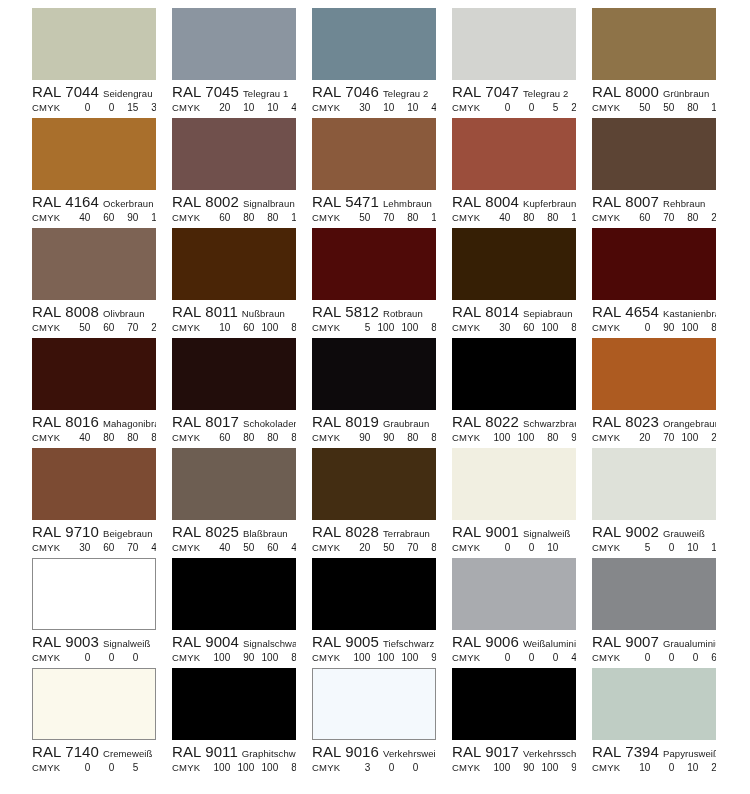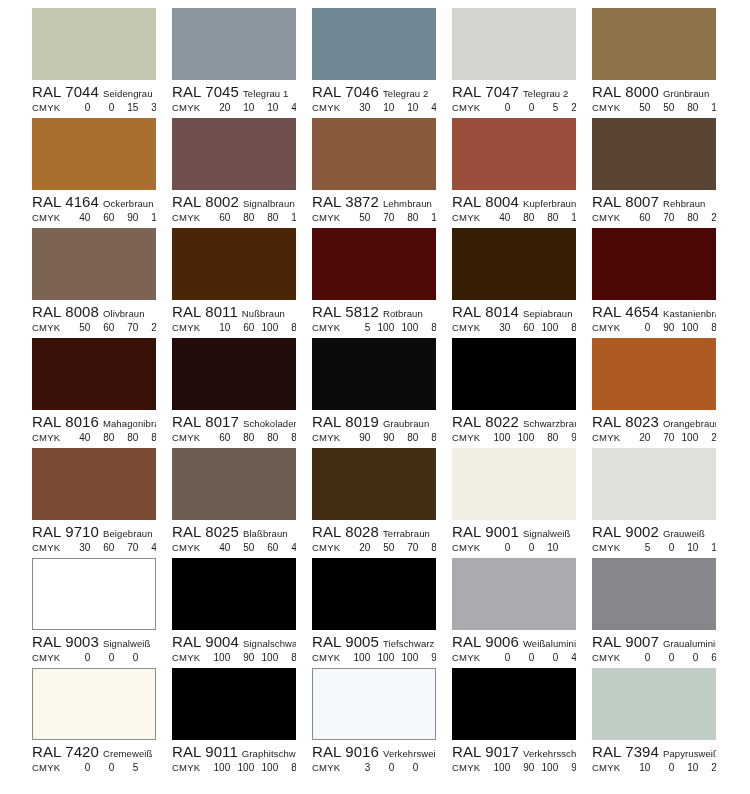--- a/index.html
+++ b/index.html
@@ -180,21 +180,21 @@
           <span class="cmyk-vals">
             <span class="cmyk-val">60</span>
             <span class="cmyk-val">80</span>
             <span class="cmyk-val">80</span>
             <span class="cmyk-val">10</span>
           </span>
         </div>
       </div>
       <div class="swatch-cell">
         <div class="swatch" style="background: rgb(138, 90, 60);"></div>
-        <div class="label-line"><span class="ral-code">RAL 3872</span><span class="ral-name">Lehmbraun</span></div>
+        <div class="label-line"><span class="ral-code">RAL 5471</span><span class="ral-name">Lehmbraun</span></div>
         <div class="cmyk-line">
           <span class="cmyk-label">CMYK</span>
           <span class="cmyk-vals">
             <span class="cmyk-val">50</span>
             <span class="cmyk-val">70</span>
             <span class="cmyk-val">80</span>
             <span class="cmyk-val">10</span>
           </span>
         </div>
       </div>
@@ -479,21 +479,21 @@
           <span class="cmyk-vals">
             <span class="cmyk-val">0</span>
             <span class="cmyk-val">0</span>
             <span class="cmyk-val">0</span>
             <span class="cmyk-val">60</span>
           </span>
         </div>
       </div>
       <div class="swatch-cell">
         <div class="swatch bordered" style="background: rgb(251, 249, 236);"></div>
-        <div class="label-line"><span class="ral-code">RAL 7420</span><span class="ral-name">Cremeweiß</span></div>
+        <div class="label-line"><span class="ral-code">RAL 7140</span><span class="ral-name">Cremeweiß</span></div>
         <div class="cmyk-line">
           <span class="cmyk-label">CMYK</span>
           <span class="cmyk-vals">
             <span class="cmyk-val">0</span>
             <span class="cmyk-val">0</span>
             <span class="cmyk-val">5</span>
             <span class="cmyk-val">0</span>
           </span>
         </div>
       </div>

